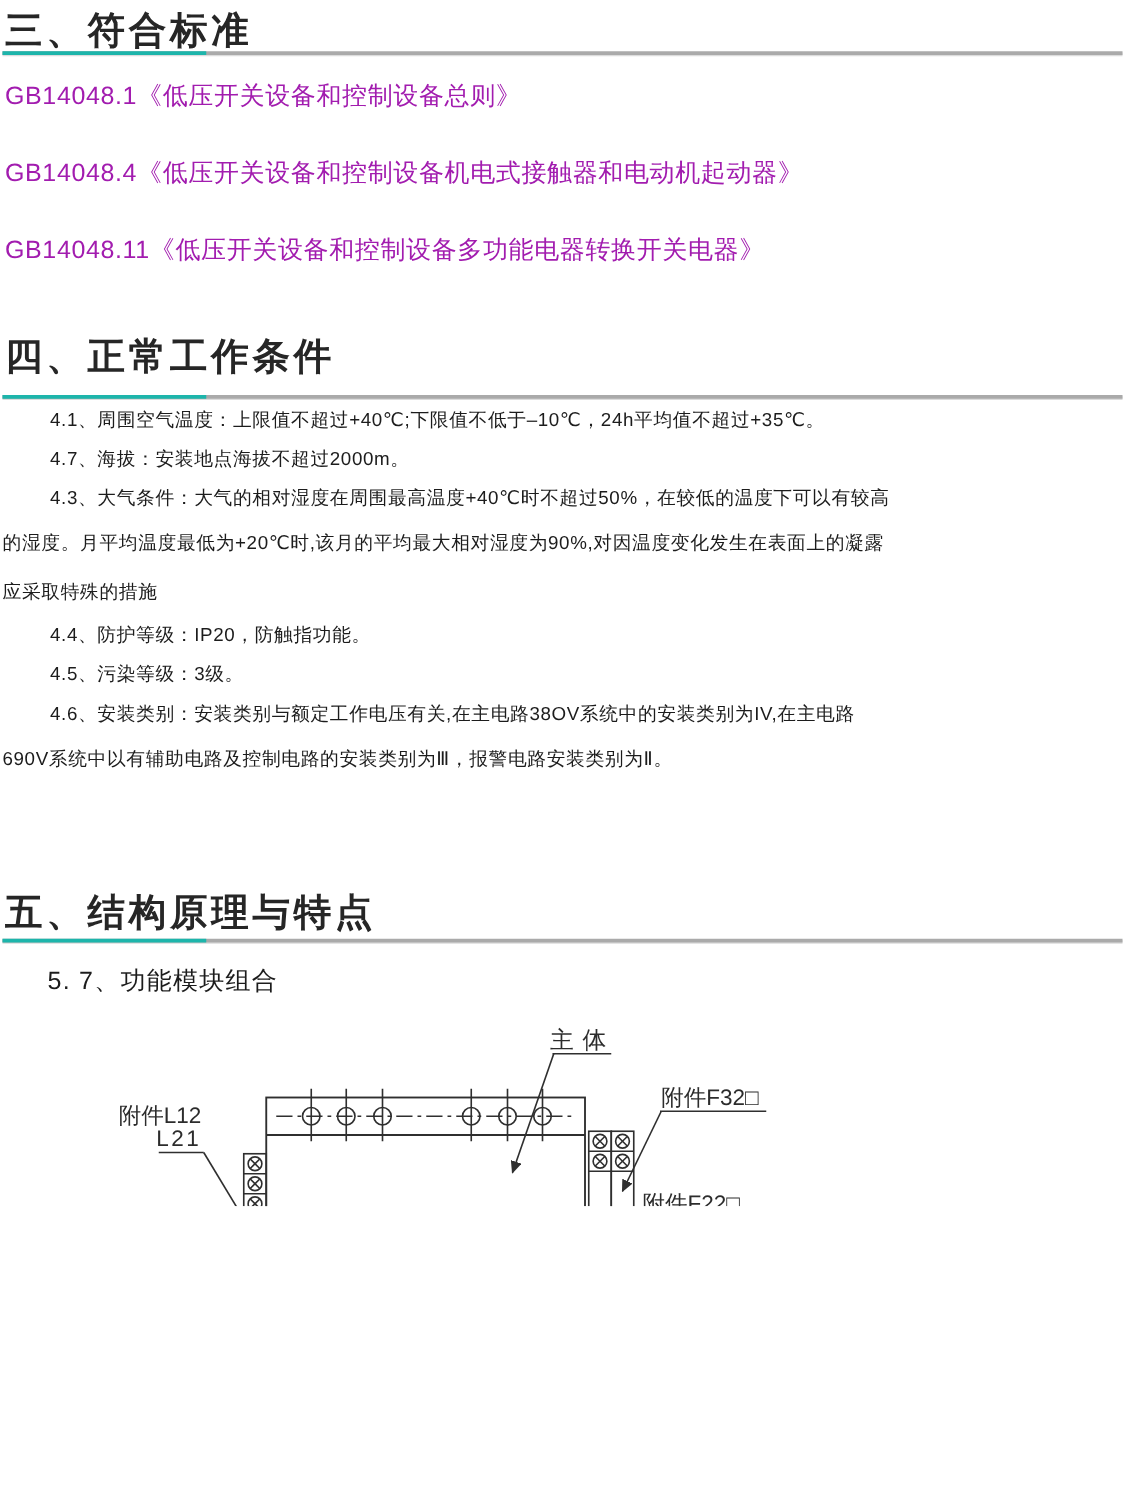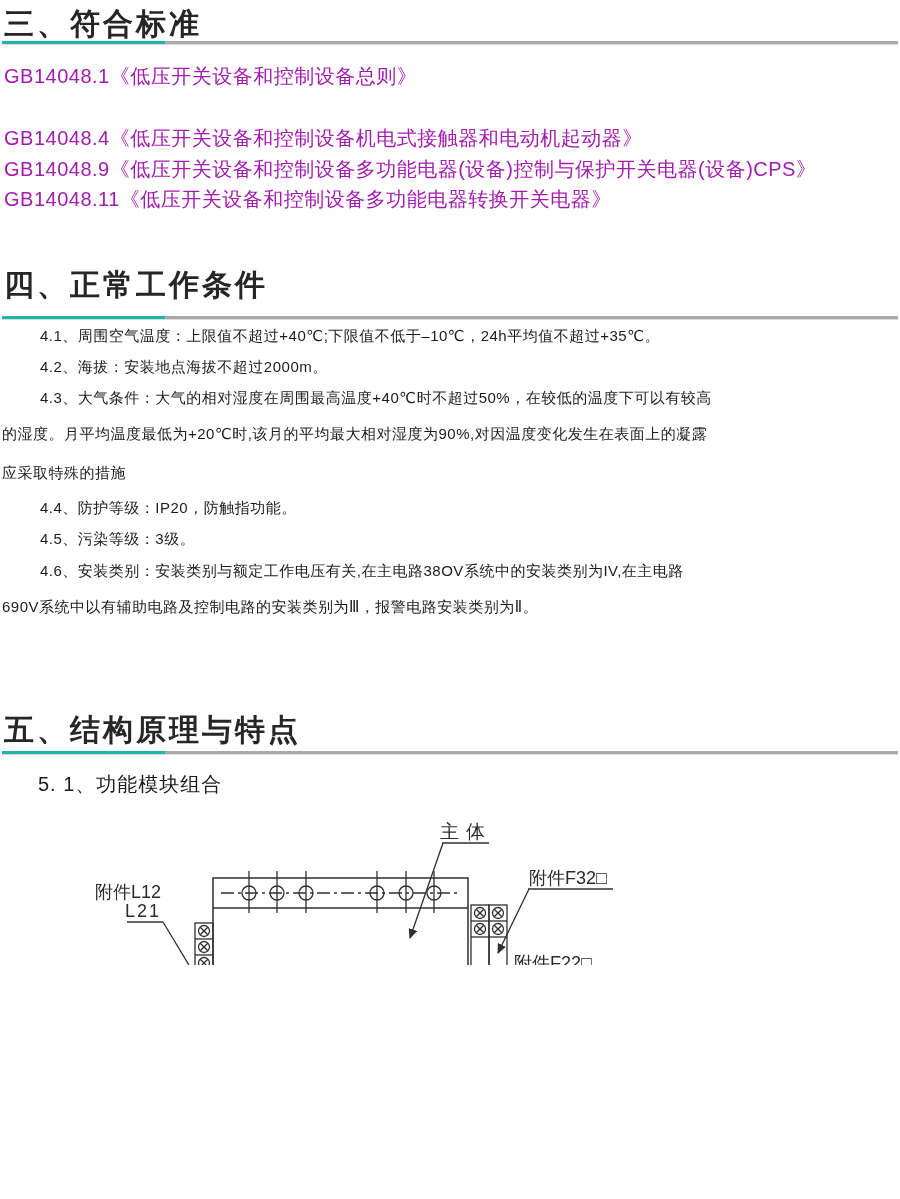--- a/index.html
+++ b/index.html
@@ -28,44 +28,43 @@
 
 <div class="page">
 
   <div class="abs h-title" style="left:4px;top:4px;">三、符合标准</div>
   <div class="h-rule" style="top:41px;">
     <div class="teal"></div>
   </div>
 
   <div class="abs std-line" style="left:4px;top:63px;">GB14048.1《低压开关设备和控制设备总则》</div>
   <div class="abs std-line" style="left:4px;top:125px;">GB14048.4《低压开关设备和控制设备机电式接触器和电动机起动器》</div>
-  <div class="abs std-line" style="left:4px;top:156px;">GB14048.9《低压开关设备和控制设备多功能电器(设备)控制与保护开关电器(设备)CPS》</div>
   <div class="abs std-line" style="left:4px;top:186px;">GB14048.11《低压开关设备和控制设备多功能电器转换开关电器》</div>
 
   <div class="abs h-title" style="left:4px;top:265px;text-align:center;">四、正常工作条件</div>
   <div class="h-rule" style="top:316px;">
     <div class="teal"></div>
   </div>
 
   <div class="abs cond-line" style="left:40px;top:327px;">4.1、周围空气温度：上限值不超过+40℃;下限值不低于–10℃，24h平均值不超过+35℃。</div>
-  <div class="abs cond-line" style="left:40px;top:358px;">4.2、海拔：安装地点海拔不超过2000m。</div>
+  <div class="abs cond-line" style="left:40px;top:358px;">4.7、海拔：安装地点海拔不超过2000m。</div>
   <div class="abs cond-line" style="left:40px;top:389px;">4.3、大气条件：大气的相对湿度在周围最高温度+40℃时不超过50%，在较低的温度下可以有较高</div>
   <div class="abs cond-line" style="left:2px;top:425px;">的湿度。月平均温度最低为+20℃时,该月的平均最大相对湿度为90%,对因温度变化发生在表面上的凝露</div>
   <div class="abs cond-line" style="left:2px;top:464px;">应采取特殊的措施</div>
   <div class="abs cond-line" style="left:40px;top:499px;">4.4、防护等级：IP20，防触指功能。</div>
   <div class="abs cond-line" style="left:40px;top:530px;">4.5、污染等级：3级。</div>
   <div class="abs cond-line" style="left:40px;top:562px;">4.6、安装类别：安装类别与额定工作电压有关,在主电路38OV系统中的安装类别为IV,在主电路</div>
   <div class="abs cond-line" style="left:2px;top:598px;">690V系统中以有辅助电路及控制电路的安装类别为Ⅲ，报警电路安装类别为Ⅱ。</div>
 
   <div class="abs h-title" style="left:4px;top:710px;">五、结构原理与特点</div>
   <div class="h-rule" style="top:751px;">
     <div class="teal"></div>
   </div>
 
-  <div class="abs sub-title" style="left:38px;top:771px;">5. 1、功能模块组合</div>
+  <div class="abs sub-title" style="left:38px;top:771px;">5. 7、功能模块组合</div>
 
   <svg class="abs" style="left:80px;top:806px;" width="545" height="392" viewBox="80 806 545 392" fill="none" stroke="#2f2f2f" stroke-width="1.5">
     <defs>
       <marker id="arw" markerWidth="11" markerHeight="9" refX="9" refY="4.5" orient="auto" markerUnits="userSpaceOnUse">
         <path d="M0,0 L10,4.5 L0,9 z" fill="#2f2f2f" stroke="none"></path>
       </marker>
     </defs>
 
     <g>
       <rect x="213" y="878" width="255" height="275"></rect>

